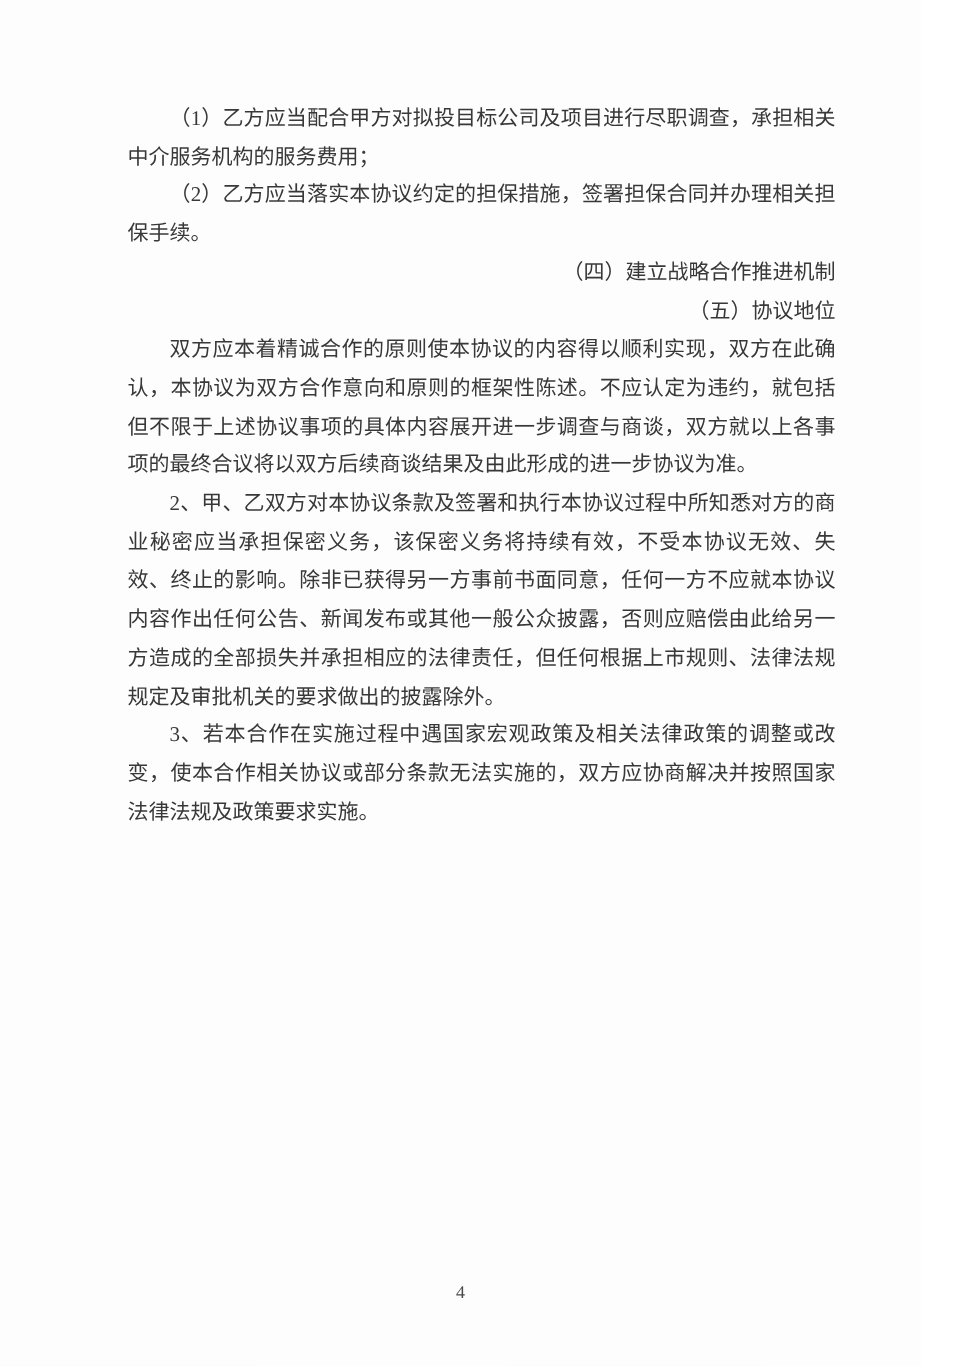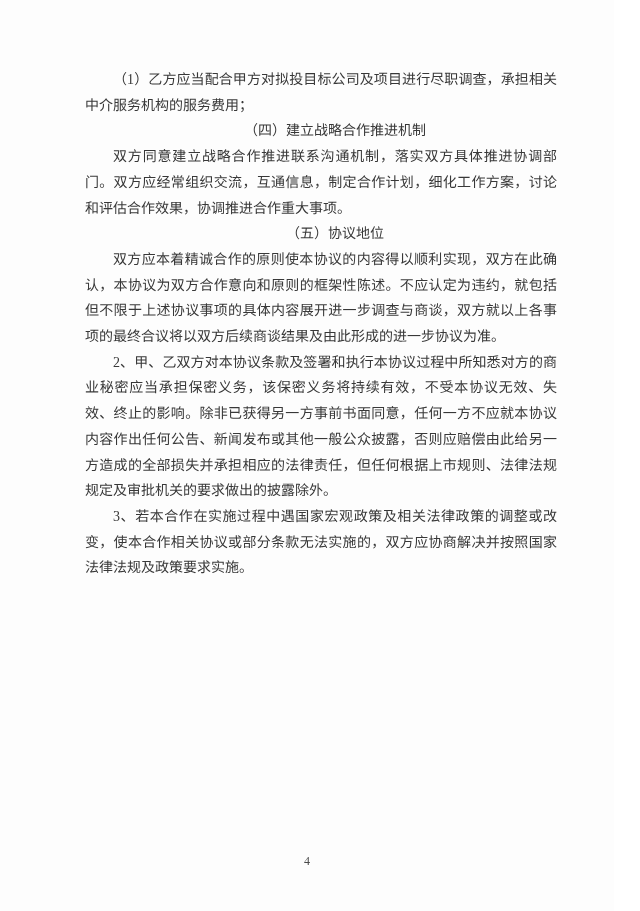--- a/index.html
+++ b/index.html
@@ -27,39 +27,39 @@
     margin: 0;
     padding: 0;
     font-size: 14px;
     line-height: 25.7px;
     text-align: justify;
     text-justify: inter-ideograph;
     text-indent: 2em;
     word-break: break-all;
   }
   .content p.heading {
-    text-align: center;
+    text-align: right;
   }
   .page-number {
     position: absolute;
     left: 0;
     top: 854px;
     width: 100%;
     text-align: center;
     font-size: 12px;
     color: #4a4a4a;
   }
 </style>
 </head>
 <body>
 
 <div class="page">
   <div class="content">
     <p>（1）乙方应当配合甲方对拟投目标公司及项目进行尽职调查，承担相关中介服务机构的服务费用；</p>
+    <p>（2）乙方应当落实本协议约定的担保措施，签署担保合同并办理相关担保手续。</p>
     <p class="heading">（四）建立战略合作推进机制</p>
-    <p>双方同意建立战略合作推进联系沟通机制，落实双方具体推进协调部门。双方应经常组织交流，互通信息，制定合作计划，细化工作方案，讨论和评估合作效果，协调推进合作重大事项。</p>
     <p class="heading">（五）协议地位</p>
     <p>双方应本着精诚合作的原则使本协议的内容得以顺利实现，双方在此确认，本协议为双方合作意向和原则的框架性陈述。不应认定为违约，就包括但不限于上述协议事项的具体内容展开进一步调查与商谈，双方就以上各事项的最终合议将以双方后续商谈结果及由此形成的进一步协议为准。</p>
     <p>2、甲、乙双方对本协议条款及签署和执行本协议过程中所知悉对方的商业秘密应当承担保密义务，该保密义务将持续有效，不受本协议无效、失效、终止的影响。除非已获得另一方事前书面同意，任何一方不应就本协议内容作出任何公告、新闻发布或其他一般公众披露，否则应赔偿由此给另一方造成的全部损失并承担相应的法律责任，但任何根据上市规则、法律法规规定及审批机关的要求做出的披露除外。</p>
     <p>3、若本合作在实施过程中遇国家宏观政策及相关法律政策的调整或改变，使本合作相关协议或部分条款无法实施的，双方应协商解决并按照国家法律法规及政策要求实施。</p>
   </div>
   <div class="page-number">4</div>
 </div>
 
 </body></html>

